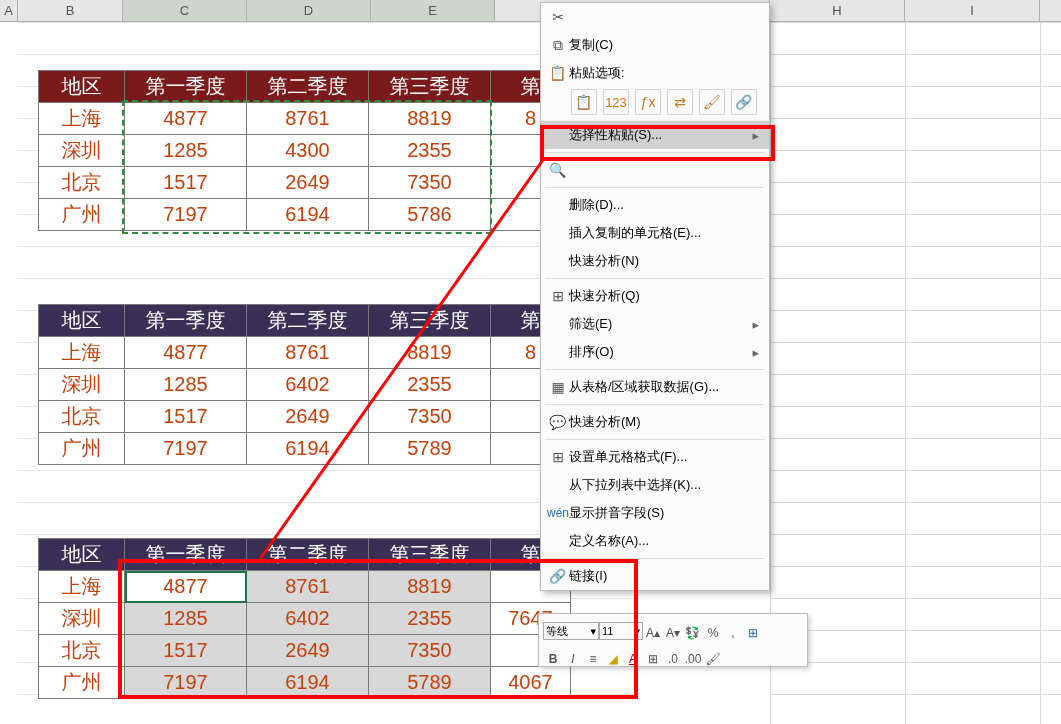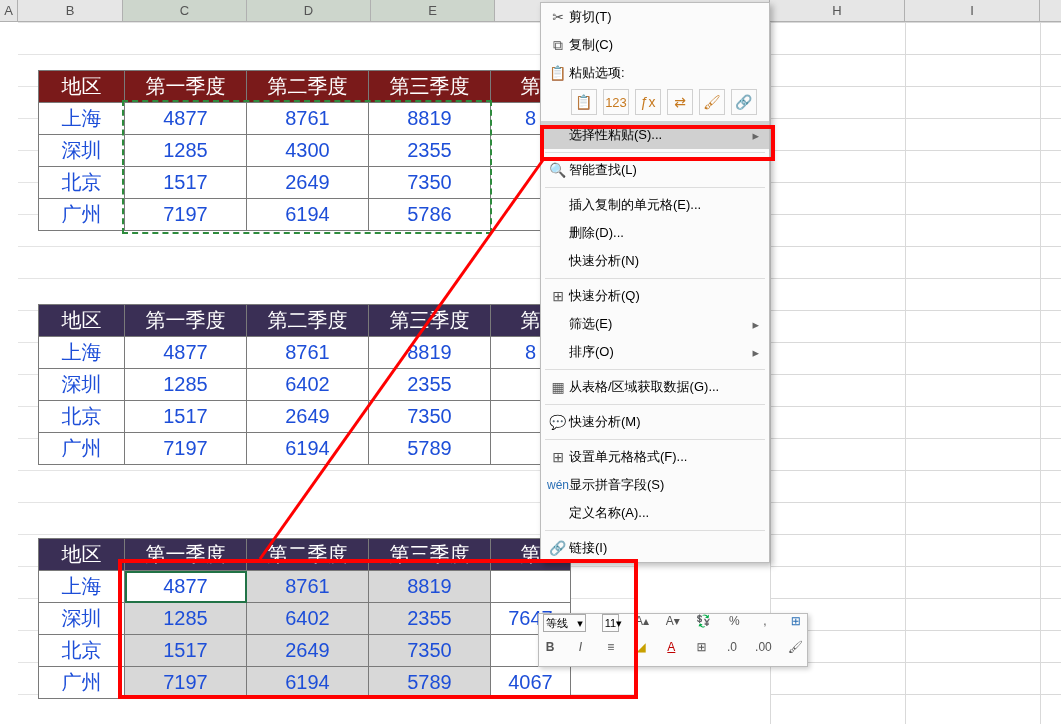--- a/index.html
+++ b/index.html
@@ -51,21 +51,21 @@
     font-size: 20px;
     height: 32px;
     padding: 0;
   }
   .tbl th {
     background: #7a1a1a;
     color: #fff;
     font-weight: normal;
   }
   .tbl2 th { background: #3a2f55; color:#fff; }
-  .tbl td { background: #fff; color: #1d4ed8; }
+  .tbl td { background: #fff; color: #c2410c; }
   .tbl .colRegion { width: 86px; }
   .tbl .colQ { width: 122px; }
   .tbl .colQ4 { width: 80px; }
 
   .dashsel {
     position: absolute;
     border: 2px dashed #2e8b3d;
     pointer-events: none;
   }
 
@@ -132,28 +132,28 @@
     height: 54px;
     width: 270px;
     background: #fbfbfb;
     border: 1px solid #bcbcbc;
     box-shadow: 2px 2px 5px rgba(0,0,0,0.2);
     display:flex; flex-direction:column;
     z-index: 30;
     font-size: 12px;
   }
   .minibar .row1, .minibar .row2 {
-    display:flex; align-items:flex-start; height:27px; padding:0 4px; gap:16px;
+    display:flex; align-items:flex-end; height:27px; padding:0 4px; gap:0;
   }
   .minibar .fontbox {
     border:1px solid #aaa; height:18px; width:56px; font-size:11px; padding:0 2px;
     display:flex; align-items:center; justify-content:space-between;
   }
   .minibar .numbox {
-    border:1px solid #aaa; height:18px; width:17px; font-size:11px; padding:0 2px;
+    border:1px solid #aaa; height:18px; width:44px; font-size:11px; padding:0 2px;
     display:flex; align-items:center; justify-content:space-between;
   }
   .minibar .btn { width:20px; text-align:center; color:#555; cursor:default; }
   .bold { font-weight:bold; }
   .italic { font-style:italic; }
 
   
   .tbl3 td.selcell { background:#d8d8d8; }
   .tbl3 .active { background:#fff !important; outline:2px solid #217346; outline-offset:-2px;}
 
@@ -315,21 +315,20 @@
 
 <div class="redbox" style="top:559px; left:118px; width:520px; height:140px;"></div>
 <div class="redbox" style="top:125px; left:540px; width:235px; height:36px;"></div>
 <svg class="redline" width="1061" height="724">
   <line x1="543" y1="160" x2="260" y2="559" stroke="#ff0000" stroke-width="3"></line>
 </svg>
 
 <div class="ctxmenu">
   <div class="mi">
       <span class="ic">✂</span>
-      <span class="lab">剪切(T)</span>
     </div>
   <div class="mi">
       <span class="ic">⧉</span>
       <span class="lab">复制(C)</span>
     </div>
   <div class="mi">
       <span class="ic">📋</span>
       <span class="lab">粘贴选项:</span>
     </div>
   <div class="pasteopts">
@@ -343,30 +342,29 @@
     <div class="pob">🔗</div>
   </div>
   <div class="mi highlight">
       <span class="ic"></span>
       <span class="lab">选择性粘贴(S)...</span>
       <span class="arrow">▸</span>
     </div>
   <div class="sep"></div>
   <div class="mi">
       <span class="ic" style="color:#2a6fb5">🔍</span>
-      <span class="lab">智能查找(L)</span>
-    </div>
-  <div class="sep"></div>
+    </div>
+  <div class="sep"></div>
+  <div class="mi">
+      <span class="ic"></span>
+      <span class="lab">删除(D)...</span>
+    </div>
   <div class="mi">
       <span class="ic"></span>
       <span class="lab">插入复制的单元格(E)...</span>
-    </div>
-  <div class="mi">
-      <span class="ic"></span>
-      <span class="lab">删除(D)...</span>
     </div>
   <div class="mi">
       <span class="ic"></span>
       <span class="lab">快速分析(N)</span>
     </div>
   <div class="sep"></div>
   <div class="mi">
       <span class="ic">⊞</span>
       <span class="lab">快速分析(Q)</span>
     </div>
@@ -387,20 +385,24 @@
     </div>
   <div class="sep"></div>
   <div class="mi">
       <span class="ic">💬</span>
       <span class="lab">快速分析(M)</span>
     </div>
   <div class="sep"></div>
   <div class="mi">
       <span class="ic">⊞</span>
       <span class="lab">设置单元格格式(F)...</span>
+    </div>
+  <div class="mi">
+      <span class="ic"></span>
+      <span class="lab">从下拉列表中选择(K)...</span>
     </div>
   <div class="mi">
       <span class="ic" style="font-size:12px;color:#2a6fb5">wén</span>
       <span class="lab">显示拼音字段(S)</span>
     </div>
   <div class="mi">
       <span class="ic"></span>
       <span class="lab">定义名称(A)...</span>
     </div>
   <div class="sep"></div>

